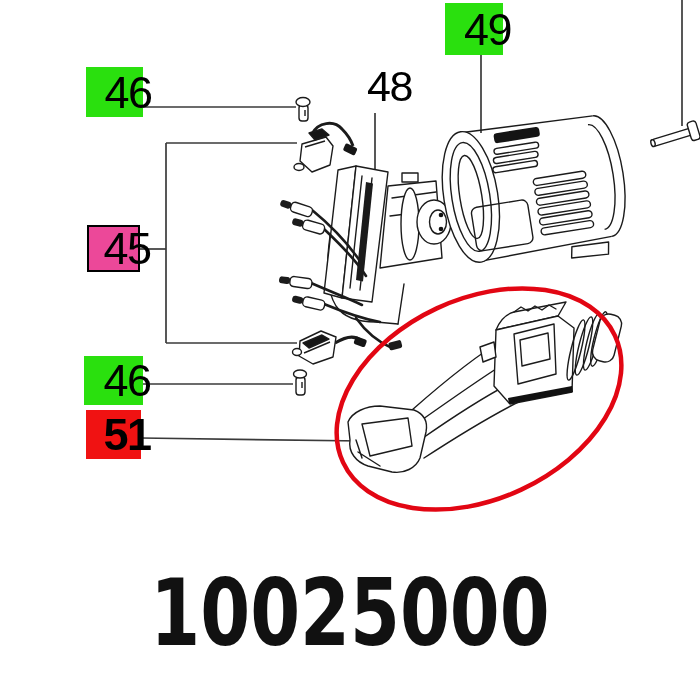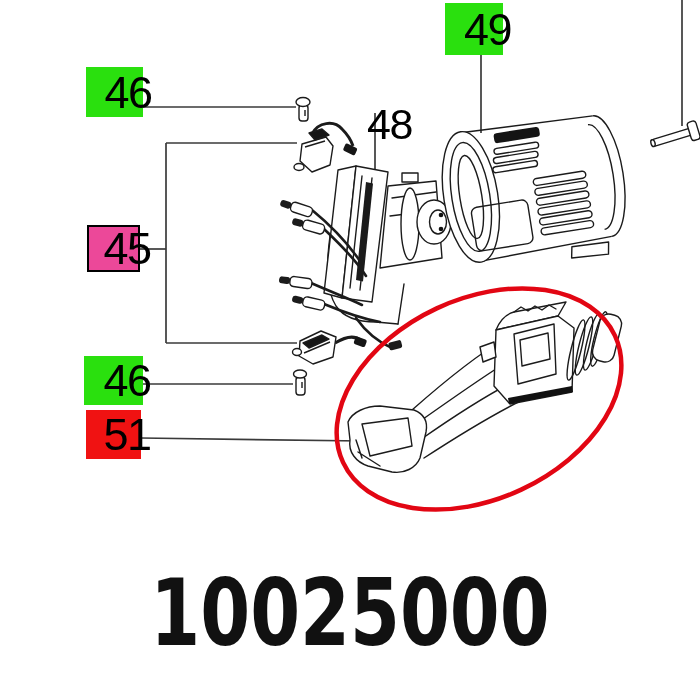--- a/index.html
+++ b/index.html
@@ -7,23 +7,23 @@
     position:relative;width:700px;height:700px;background:#ffffff;overflow:hidden;
     font-family:"Liberation Sans",sans-serif;
   }
   .art{position:absolute;left:0;top:0;}
   .lbl{
     position:absolute;display:flex;align-items:center;justify-content:center;
     box-sizing:border-box;color:#000;font-size:45px;line-height:1;
     letter-spacing:-1.5px;font-weight:400;user-select:none;padding-left:27px;
   }
   .lbl.green{background:var(--label-green,#2ae00e);}
-  .lbl.red{background:var(--label-red,#f01212);}
+  .lbl.red{background:var(--label-red,#f01212);font-weight:bold;}
   .lbl.outlined{background:#ec4899;border:2px solid #000000;}
-  .lbl.plain{background:transparent;font-size:43px;margin-top:38px;}
+  .lbl.plain{background:transparent;font-size:43px;}
   .partnum{
     position:absolute;left:0;right:0;top:568px;text-align:center;
     font-family:"DejaVu Sans",sans-serif;font-weight:bold;font-size:92px;
     line-height:1;color:#111;transform:scaleX(0.78);transform-origin:50% 50%;
     white-space:nowrap;user-select:none;
   }
 </style>
 </head>
 <body>
 

